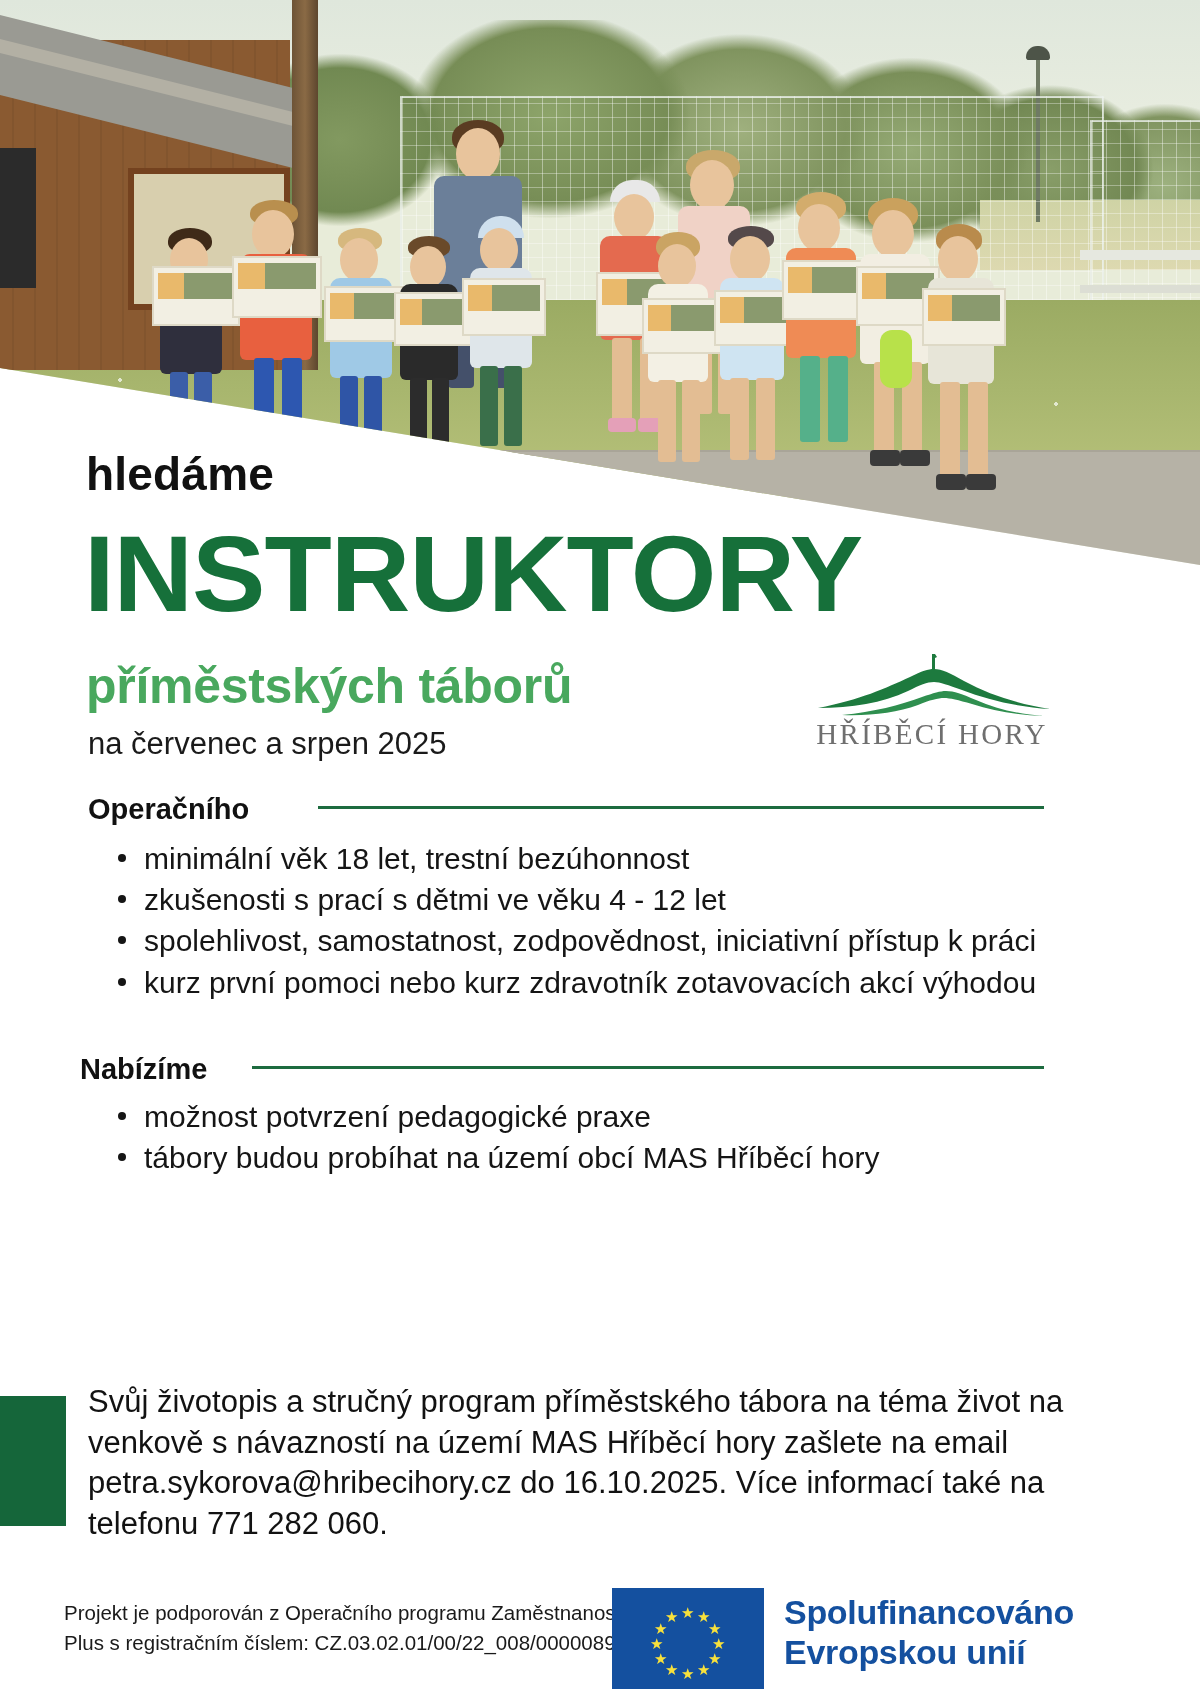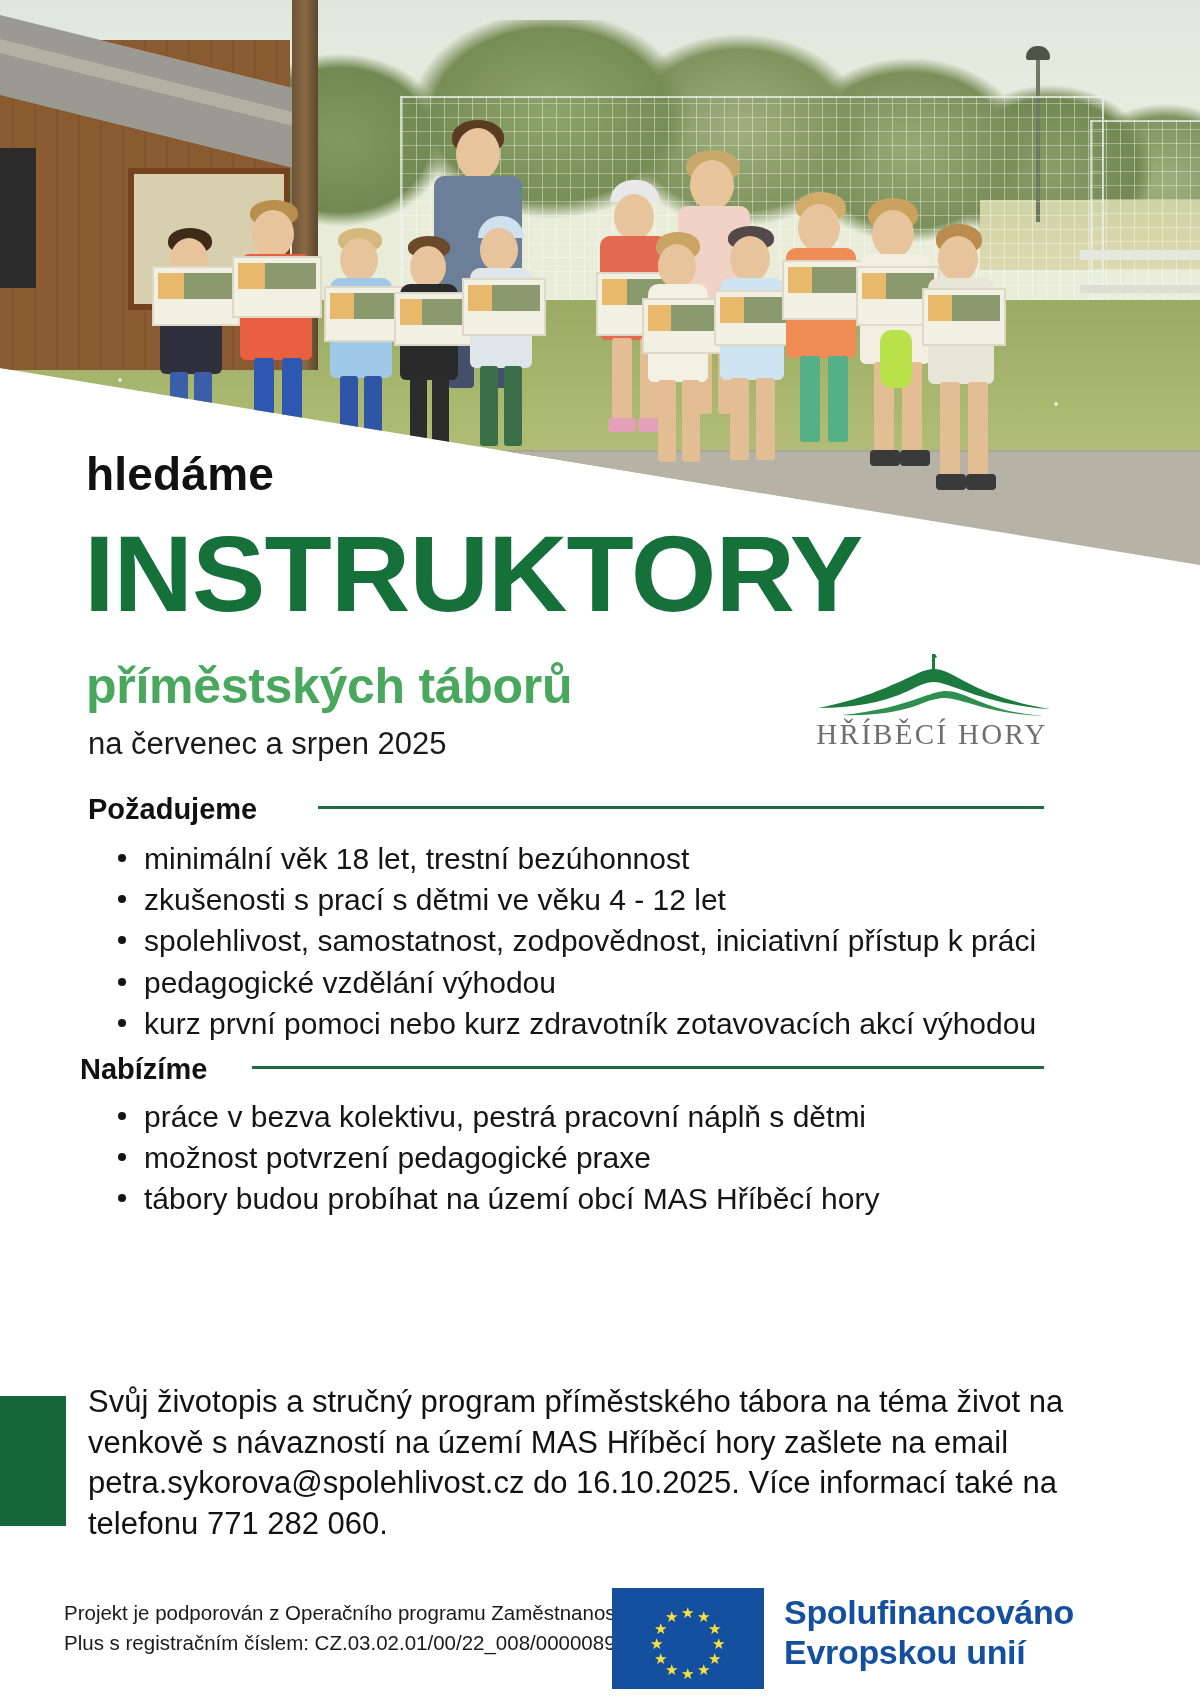--- a/index.html
+++ b/index.html
@@ -337,41 +337,39 @@
     <svg width="300" height="72" viewBox="0 0 300 72">
       <path d="M150 6 l3 0 2 3 -2 1 0 18 -3 0 z" fill="#1d7a3e"></path>
       <path d="M36 60 C78 52 104 40 128 29 C140 23 146 21 152 21 C160 21 168 25 182 33 C208 47 236 56 268 61
                C236 59 206 52 180 42 C166 37 158 34 152 34 C145 34 138 37 126 43 C100 55 70 60 36 60 Z" fill="#1d7a3e"></path>
       <path d="M60 67 C92 64 118 57 140 49 C152 45 158 43 164 43 C172 43 180 46 194 52 C214 61 236 66 262 68
                C236 67 212 63 190 56 C176 52 168 50 162 50 C156 50 148 52 136 57 C114 65 88 68 60 67 Z" fill="#2f8f4f"></path>
     </svg>
     <div class="logo-name">HŘÍBĚCÍ HORY</div>
   </div>
 
-  <div class="sec-head" style="left:88px;top:793px;">Požadujeme</div>
+  <div class="sec-head" style="left:88px;top:793px;">Operačního</div>
   <div class="sec-rule" style="left:318px;top:806px;width:726px;"></div>
   <ul class="bullets" style="left:110px;top:840px;">
     <li>minimální věk 18 let, trestní bezúhonnost</li>
     <li>zkušenosti s prací s dětmi ve věku 4 - 12 let</li>
     <li>spolehlivost, samostatnost, zodpovědnost, iniciativní přístup k práci</li>
-    <li>pedagogické vzdělání výhodou</li>
     <li>kurz první pomoci nebo kurz zdravotník zotavovacích akcí výhodou</li>
   </ul>
 
   <div class="sec-head" style="left:80px;top:1053px;">Nabízíme</div>
   <div class="sec-rule" style="left:252px;top:1066px;width:792px;"></div>
   <ul class="bullets" style="left:110px;top:1098px;">
-    <li>práce v bezva kolektivu, pestrá pracovní náplň s dětmi</li>
     <li>možnost potvrzení pedagogické praxe</li>
     <li>tábory budou probíhat na území obcí MAS Hříběcí hory</li>
   </ul>
 
   <div class="accent-bar"></div>
   <div class="contact">
-    <span>Svůj </span><b>životopis a stručný program příměstského tábora</b><span> na téma život na venkově s návazností na území MAS Hříběcí hory zašlete na email </span><b>petra.sykorova@spolehlivost.cz</b><span> do </span><b>16.10.2025</b><span>. Více informací také na telefonu 771 282 060.</span>
+    <span>Svůj </span><b>životopis a stručný program příměstského tábora</b><span> na téma život na venkově s návazností na území MAS Hříběcí hory zašlete na email </span><b>petra.sykorova@hribecihory.cz</b><span> do </span><b>16.10.2025</b><span>. Více informací také na telefonu 771 282 060.</span>
   </div>
 
   <div class="foot-text">
     <div>Projekt je podporován z Operačního programu Zaměstnanost</div>
     <div>Plus s registračním číslem: CZ.03.02.01/00/22_008/0000089</div>
   </div>
 
   <div class="eu-logo">
     <div class="eu-flag">
       <span class="eu-star" style="left:69px;top:17px;">★</span>

